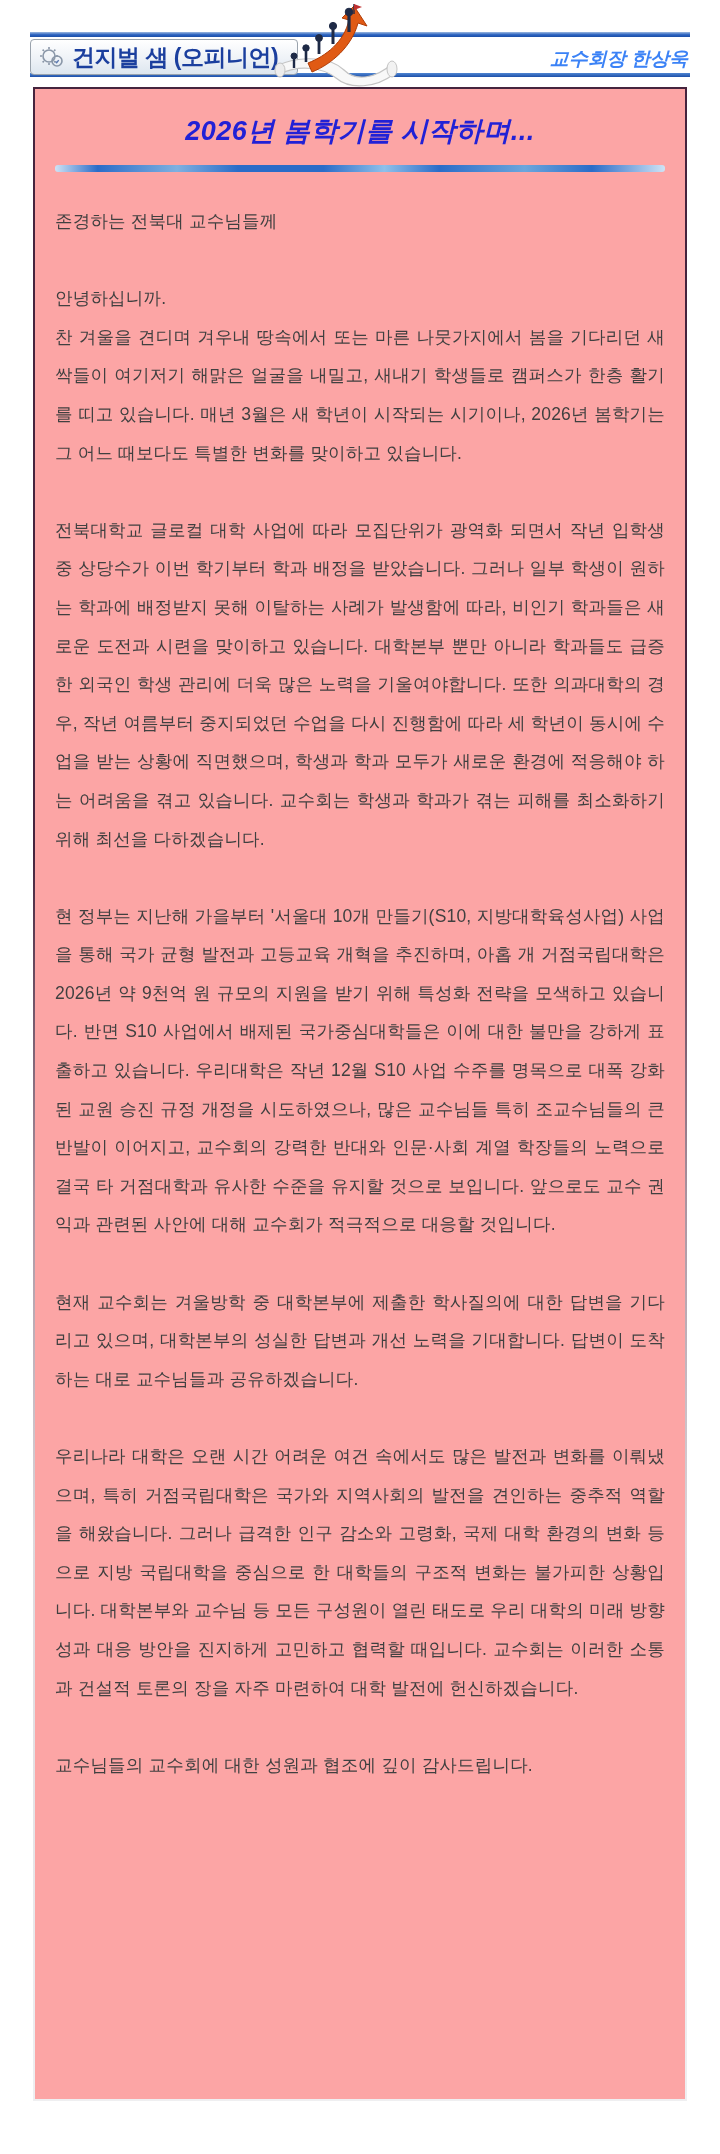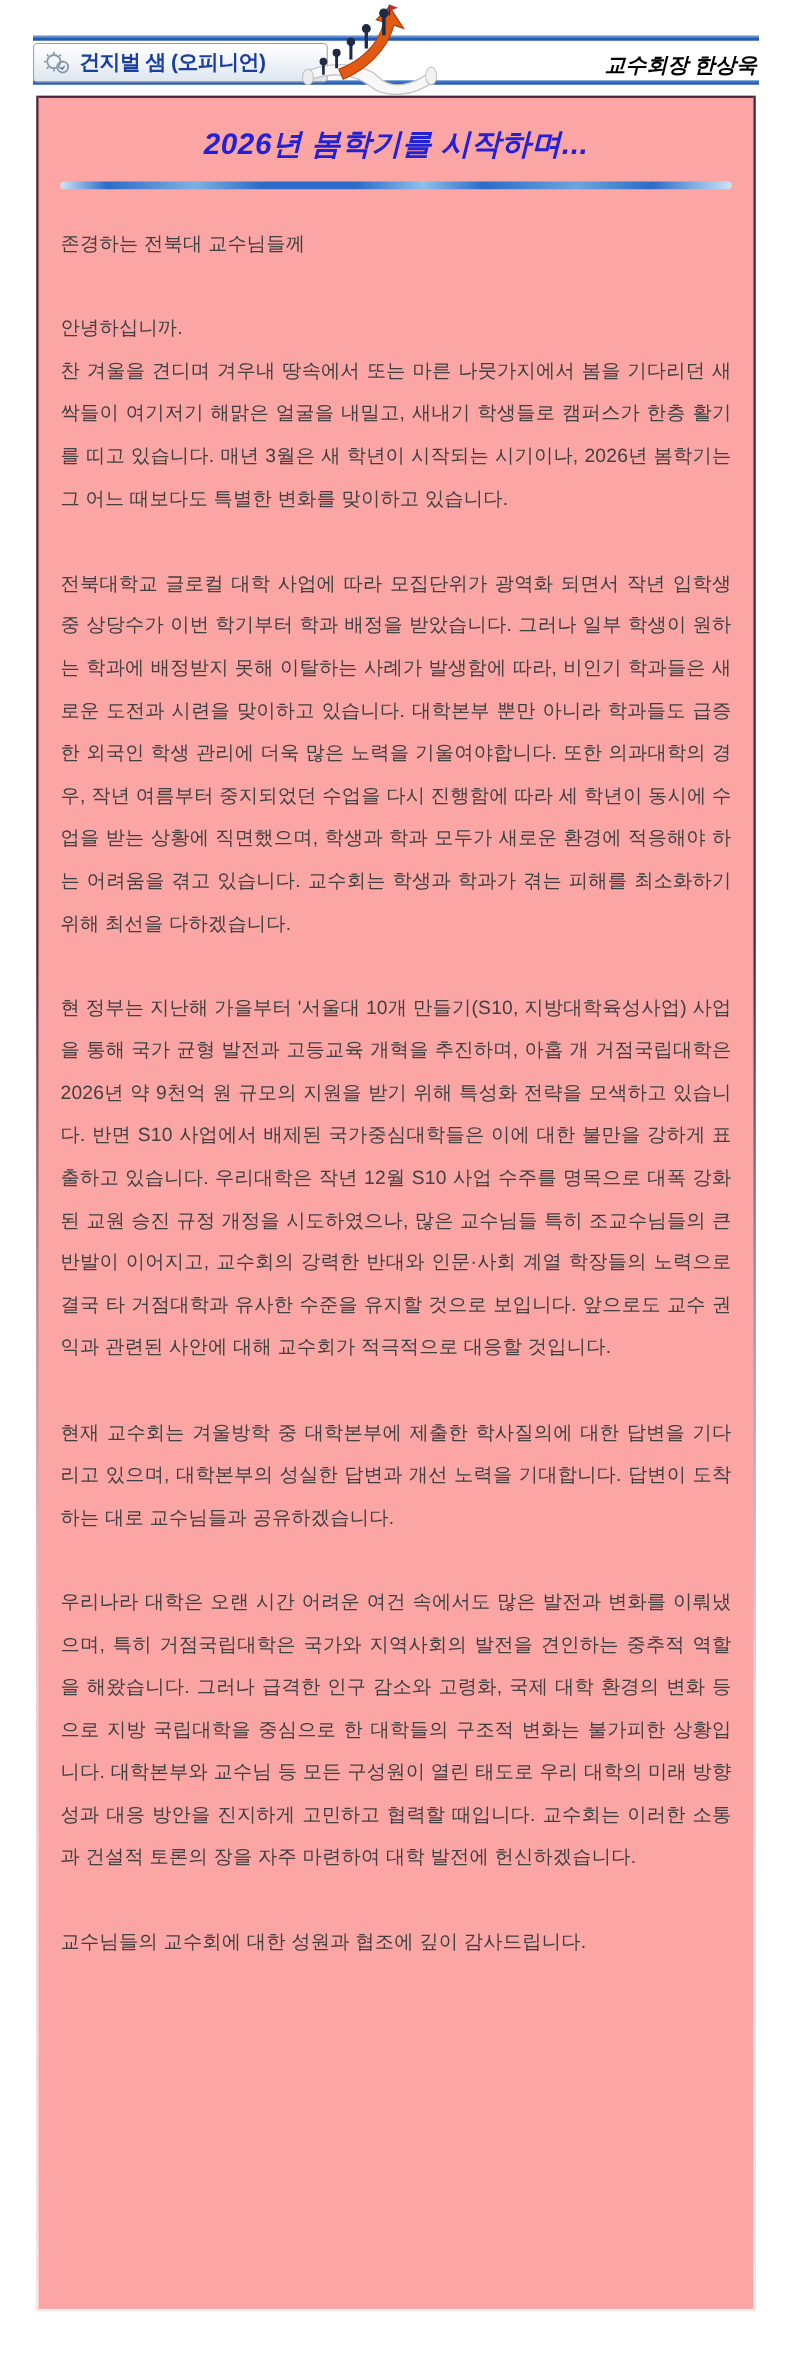--- a/index.html
+++ b/index.html
@@ -24,26 +24,26 @@
     background: linear-gradient(180deg, #4f86d2 0%, #1d4fa8 100%);
   }
   .masthead-box {
     position: absolute; left: 0; top: 11px; width: 268px; height: 36px;
     border: 1px solid #9aa3ad; border-radius: 4px;
     background: linear-gradient(180deg, #ffffff 0%, #eef2f7 55%, #dde6ef 100%);
     display: flex; align-items: center; gap: 7px; padding: 0 8px;
     z-index: 3;
   }
   .masthead-label {
-    font-size: 19px; font-weight: bold; color: #1b3f9e; letter-spacing: -0.5px;
+    font-size: 23px; font-weight: bold; color: #1b3f9e; letter-spacing: -0.5px;
     white-space: nowrap;
   }
   .author-line {
     position: absolute; right: 2px; top: 18px;
-    font-size: 19px; font-weight: bold; font-style: italic; color: #000000;
+    font-size: 19px; font-weight: bold; font-style: italic; color: #3b82f6;
     z-index: 3; white-space: nowrap;
   }
   .center-art {
     position: absolute; left: 240px; top: -24px; width: 130px; height: 84px; z-index: 4;
   }
 
   
   .doc {
     position: absolute; left: 33px; top: 87px; width: 654px; height: 2014px;
     border: 2px solid;

